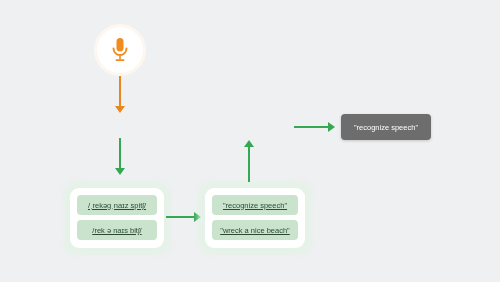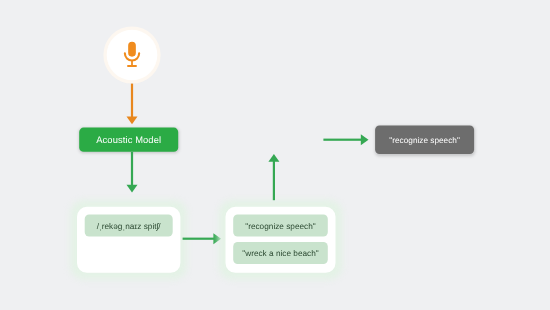--- a/index.html
+++ b/index.html
@@ -132,20 +132,21 @@
   .chip {
     background: #c9e3cd;
     border-radius: 4px;
     height: 20px;
     display: flex;
     align-items: center;
     justify-content: center;
     color: #2c4a32;
     font-size: 7.5px;
     white-space: nowrap;
+    text-decoration: underline;
   }
 
   #phoneme-glow { left: 64px; top: 182px; width: 106px; height: 72px; }
   #phoneme-panel { left: 70px; top: 188px; width: 94px; height: 60px; }
 
   #text-glow { left: 199px; top: 182px; width: 112px; height: 72px; }
   #text-panel { left: 205px; top: 188px; width: 100px; height: 60px; }
 </style>
 </head>
 <body>
@@ -161,32 +162,30 @@
         <rect x="5.5" y="22.2" width="9" height="1.7" rx="0.8" fill="#f08c1e"></rect>
       </svg>
     </span>
   </div>
 
   <div class="conn">
     <div class="line-v" style="left:119px; top:76px; height:32px; background:#e8871e;"></div>
     <div class="arrow arrow-down" style="left:115px; top:106px; border-top-color:#e8871e;"></div>
   </div>
 
-  <div class="model-box" id="acoustic-model">
-    <span>Acoustic Model</span>
-  </div>
 
   <div class="conn">
     <div class="line-v" style="left:119px; top:138px; height:32px; background:#35a853;"></div>
     <div class="arrow arrow-down" style="left:115px; top:168px; border-top-color:#35a853;"></div>
   </div>
 
   <div class="panel-glow" id="phoneme-glow"></div>
   <div class="panel" id="phoneme-panel">
     <div class="chip">/ˌrekəɡˌnaɪz spitʃ/</div>
+    <div class="chip">/rek ə naɪs bitʃ/</div>
   </div>
 
   <div class="conn">
     <div class="line-h" style="left:166px; top:216px; width:30px; background:#35a853;"></div>
     <div class="arrow arrow-right" style="left:194px; top:212px; border-left-color:#35a853;"></div>
   </div>
 
   <div class="panel-glow" id="text-glow"></div>
   <div class="panel" id="text-panel">
     <div class="chip">"recognize speech"</div>

